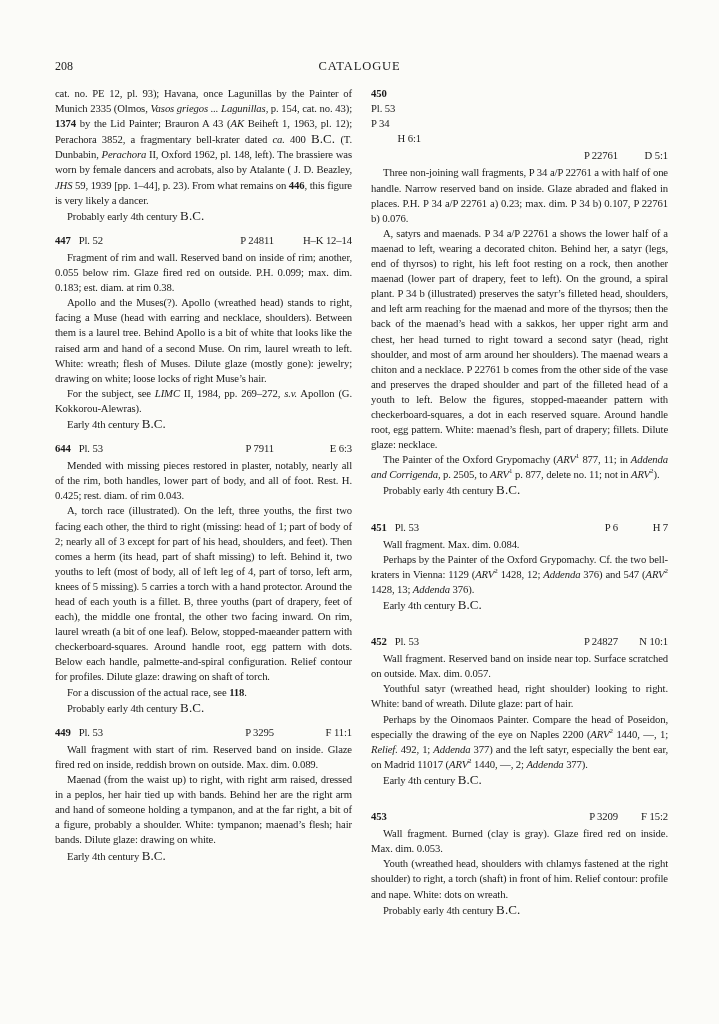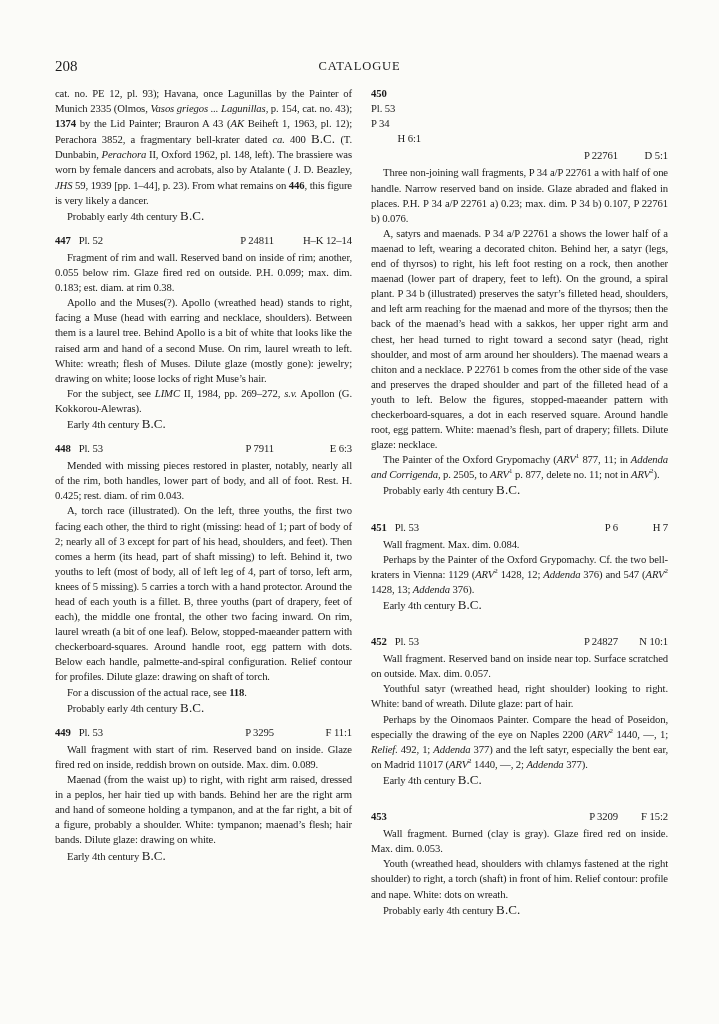--- a/index.html
+++ b/index.html
@@ -2,21 +2,21 @@
 <html><head>
 <meta charset="utf-8">
 <style>
   html,body{margin:0;padding:0;}
   body{
     width:719px;height:1024px;position:relative;overflow:hidden;
     background:#fbfbf8;color:#1b1b1b;
     font-family:"Liberation Serif","DejaVu Serif",serif;
     font-size:10.7px;line-height:15.1px;letter-spacing:-0.12px;
   }
-  .page-number{position:absolute;left:55px;top:59px;font-size:15px;letter-spacing:0;}
+  .page-number{position:absolute;left:55px;top:59px;font-size:12px;letter-spacing:0;}
   .running-head{position:absolute;left:0;top:59px;width:719px;text-align:center;
     font-size:12.5px;letter-spacing:0.9px;}
   .col{position:absolute;top:86px;width:297px;}
   .col-left{left:55px;}
   .col-right{left:371px;}
   .para{margin:0;text-align:justify;text-indent:12px;}
   .para.noindent{text-indent:0;}
   .entry-head{display:flex;align-items:baseline;margin-top:9px;margin-bottom:2px;}
   .col-right .entry-head{margin-top:21px;}
   .entry-head:first-child{margin-top:0;flex-direction:column;}
@@ -48,21 +48,21 @@
     <span class="eh-spacer"></span>
     <span class="eh-inv">P 24811</span>
     <span class="eh-grid">H–K 12–14</span>
   </div>
   <p class="para">Fragment of rim and wall.  Reserved band on inside of rim; another, 0.055 below rim.  Glaze fired red on outside.  P.H. 0.099; max. dim. 0.183; est. diam. at rim 0.38.</p>
   <p class="para">Apollo and the Muses(?).  Apollo (wreathed head) stands to right, facing a Muse (head with earring and necklace, shoulders).  Between them is a laurel tree.  Behind Apollo is a bit of white that looks like the raised arm and hand of a second Muse.  On rim, laurel wreath to left.  White: wreath; flesh of Muses.  Dilute glaze (mostly gone): jewelry; drawing on white; loose locks of right Muse’s hair.</p>
   <p class="para">For the subject, see <i>LIMC</i> II, 1984, pp. 269–272, <i>s.v.</i> Apollon (G. Kokkorou-Alewras).</p>
   <p class="para">Early 4th century <span class="sc">B.C.</span></p>
 
   <div class="entry-head">
-    <span class="eh-num">448</span>
+    <span class="eh-num">644</span>
     <span class="eh-plate">Pl. 53</span>
     <span class="eh-spacer"></span>
     <span class="eh-inv">P 7911</span>
     <span class="eh-grid">E 6:3</span>
   </div>
   <p class="para">Mended with missing pieces restored in plaster, notably, nearly all of the rim, both handles, lower part of body, and all of foot.  Rest. H. 0.425; rest. diam. of rim 0.043.</p>
   <p class="para">A, torch race (illustrated).  On the left, three youths, the first two facing each other, the third to right (missing: head of 1; part of body of 2; nearly all of 3 except for part of his head, shoulders, and feet).  Then comes a herm (its head, part of shaft missing) to left.  Behind it, two youths to left (most of body, all of left leg of 4, part of torso, left arm, knees of 5 missing). 5 carries a torch with a hand protector.  Around the head of each youth is a fillet.  B, three youths (part of drapery, feet of each), the middle one frontal, the other two facing inward.  On rim, laurel wreath (a bit of one leaf).  Below, stopped-maeander pattern with checkerboard-squares.  Around handle root, egg pattern with dots.  Below each handle, palmette-and-spiral configuration.  Relief contour for profiles.  Dilute glaze: drawing on shaft of torch.</p>
   <p class="para">For a discussion of the actual race, see <b>118</b>.</p>
   <p class="para">Probably early 4th century <span class="sc">B.C.</span></p>
 

